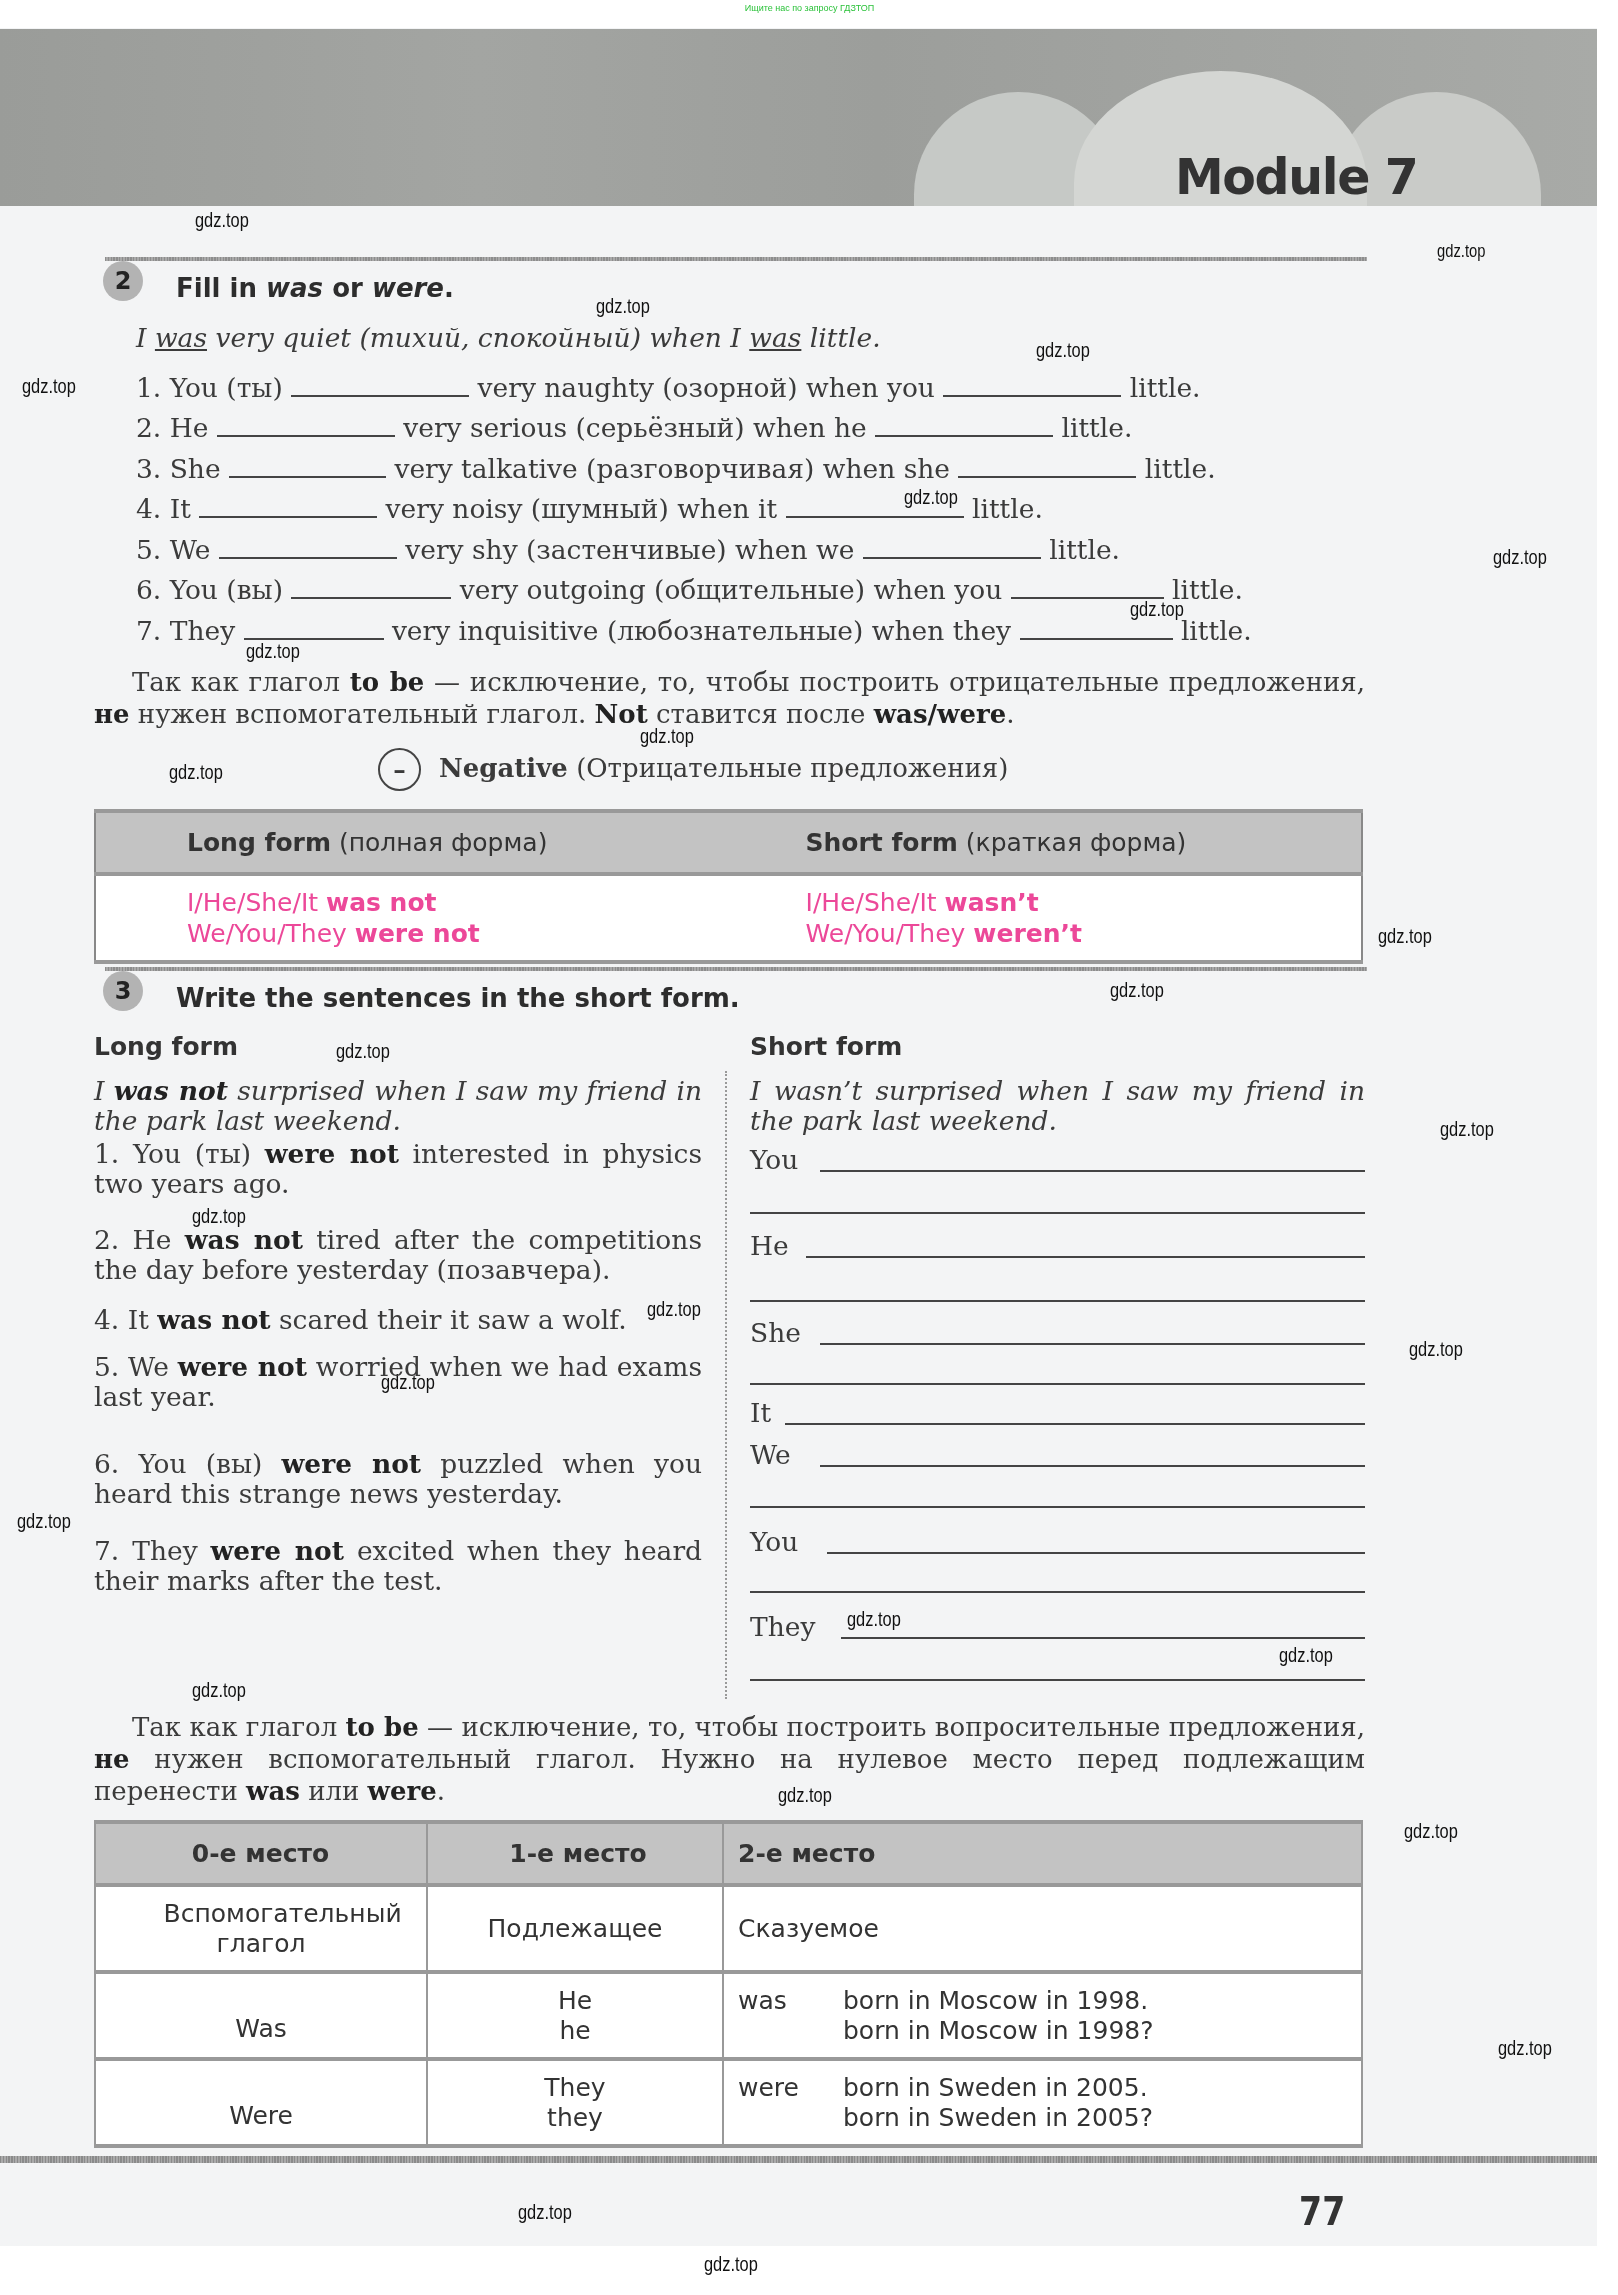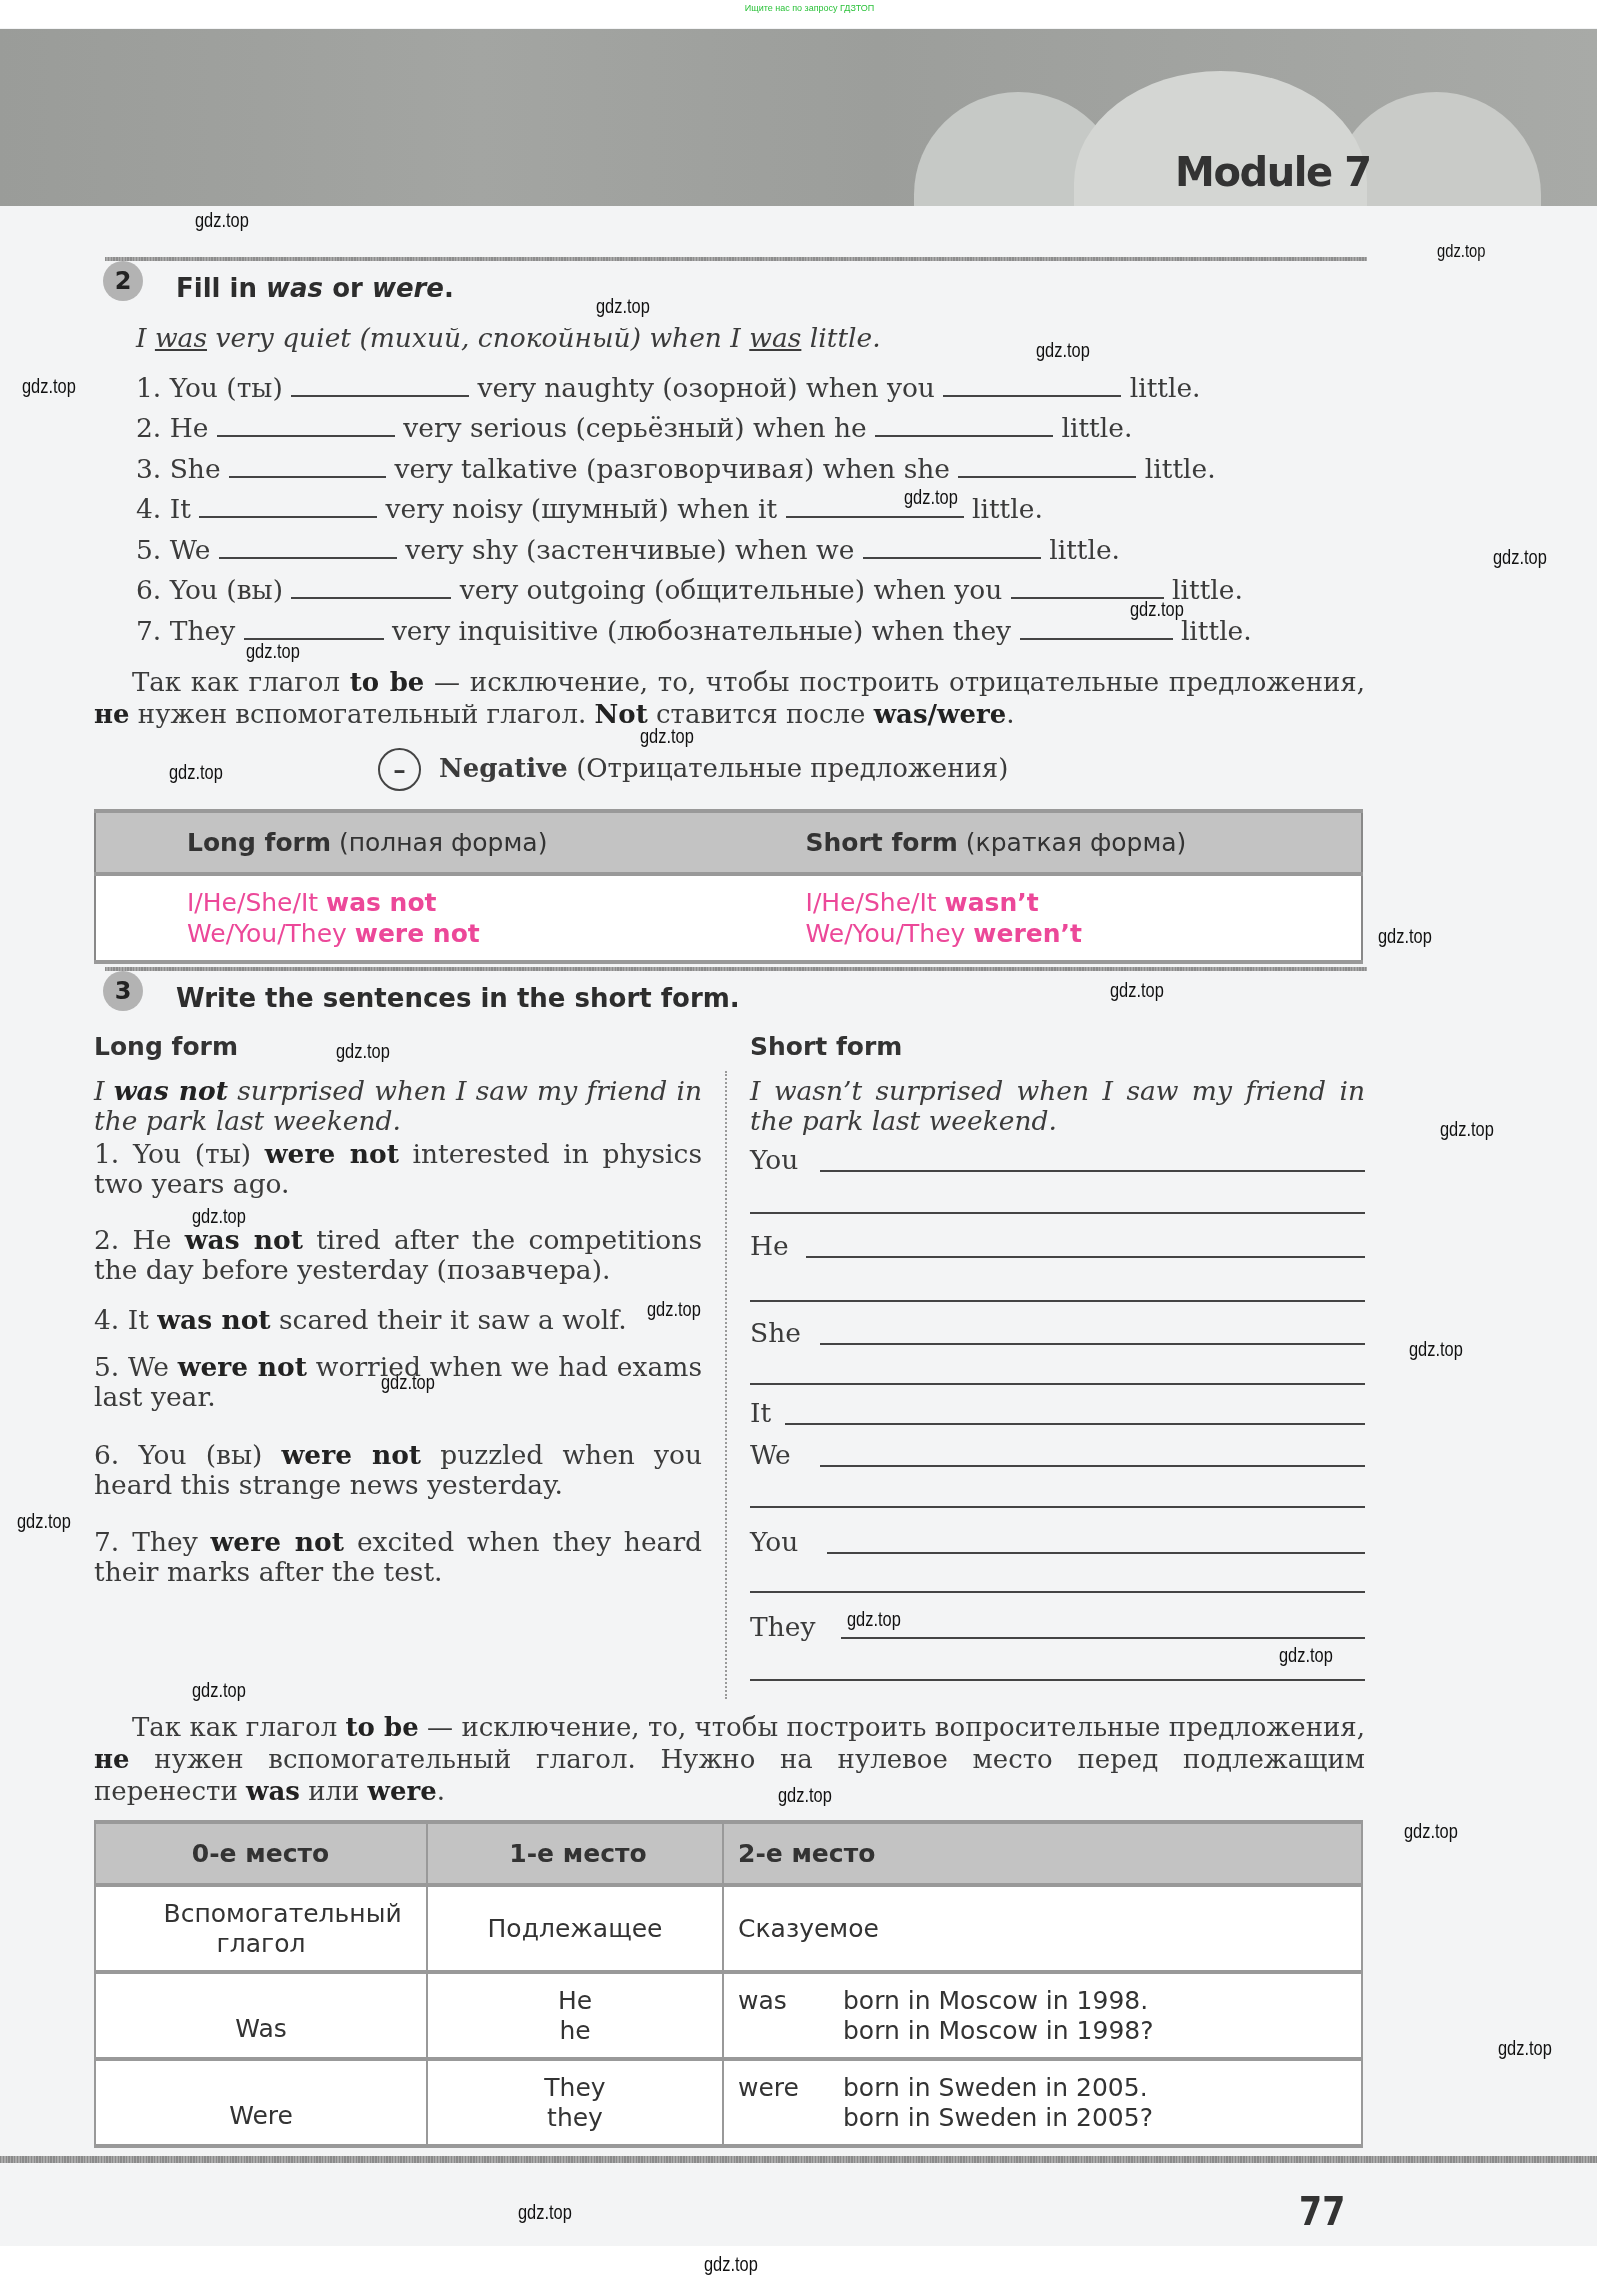--- a/index.html
+++ b/index.html
@@ -21,21 +21,21 @@
     position:absolute; left:0; top:29px; width:1597px; height:177px;
     background:linear-gradient(90deg,#9a9c99 0%,#a3a5a2 30%,#9c9e9b 55%,#a8aaa7 100%);
     overflow:hidden;
   }
   .petal { position:absolute; border-radius:50% 50% 0 0 / 35% 35% 0 0; }
   .p1 { left:914px; top:63px; width:209px; height:293px; background:#c6c9c6; }
   .p2 { left:1074px; top:42px; width:293px; height:321px; background:#d4d6d3; }
   .p3 { left:1332px; top:63px; width:209px; height:293px; background:#c9cbc8; }
   .module-title {
     position:absolute; left:1175px; top:120px;
-    font-family:"DejaVu Sans", sans-serif; font-weight:bold; font-size:40px;
+    font-family:"DejaVu Sans", sans-serif; font-weight:bold; font-size:49px;
     color:#333; letter-spacing:-1.4px;
   }
   .wm {
     position:absolute; font-family:"Liberation Sans", sans-serif; font-size:20px;
     color:#111; transform:scaleX(0.82); transform-origin:left;
   }
   .rule {
     position:absolute; height:4.2px;
     background:repeating-linear-gradient(90deg,#8d8d8d 0 1.4px,#a9a9a9 1.4px 2.8px);
   }
@@ -203,21 +203,21 @@
 <div class="col-head" style="left:94px;top:1032px">Long form</div>
 <div class="col-head" style="left:750px;top:1032px">Short form</div>
 <div class="vdivider"></div>
 
 <div class="col" style="left:94px;top:1076px;width:608px">
   <p class="ex" style="margin-bottom:2.8px"><span>I </span><b>was not</b><span> surprised when I saw my friend in the park last weekend.</span></p>
   <p><span>1. You (ты) </span><b>were not</b><span> interested in physics two years ago.</span></p>
   <p style="margin-top:26.5px"><span>2. He </span><b>was not</b><span> tired after the competitions the day before yesterday (позавчера).</span></p>
   <p style="margin-top:19.5px"><span>4. It </span><b>was not</b><span> scared their it saw a wolf.</span></p>
   <p style="margin-top:17.4px"><span>5. We </span><b>were not</b><span> worried when we had exams last year.</span></p>
-  <p style="margin-top:28px"><span>6. You (вы) </span><b>were not</b><span> puzzled when you heard this strange news yesterday.</span></p>
+  <p style="margin-top:37px"><span>6. You (вы) </span><b>were not</b><span> puzzled when you heard this strange news yesterday.</span></p>
   <p style="margin-top:26.5px"><span>7. They </span><b>were not</b><span> excited when they heard their marks after the test.</span></p>
 </div>
 
 <div class="col ex" style="left:750px;top:1076px;width:615px">
     <p>I wasn’t surprised when I saw my friend in the park last weekend.</p>
   </div>
 
 <div class="wl" style="left:750px;top:1144px;width:615px;height:32px"><span>You</span><span class="uline" style="left:70px;right:0"></span></div>
 <div class="wl" style="left:750px;top:1186px;width:615px;height:32px">
     <span class="uline" style="left:0;right:0"></span>

